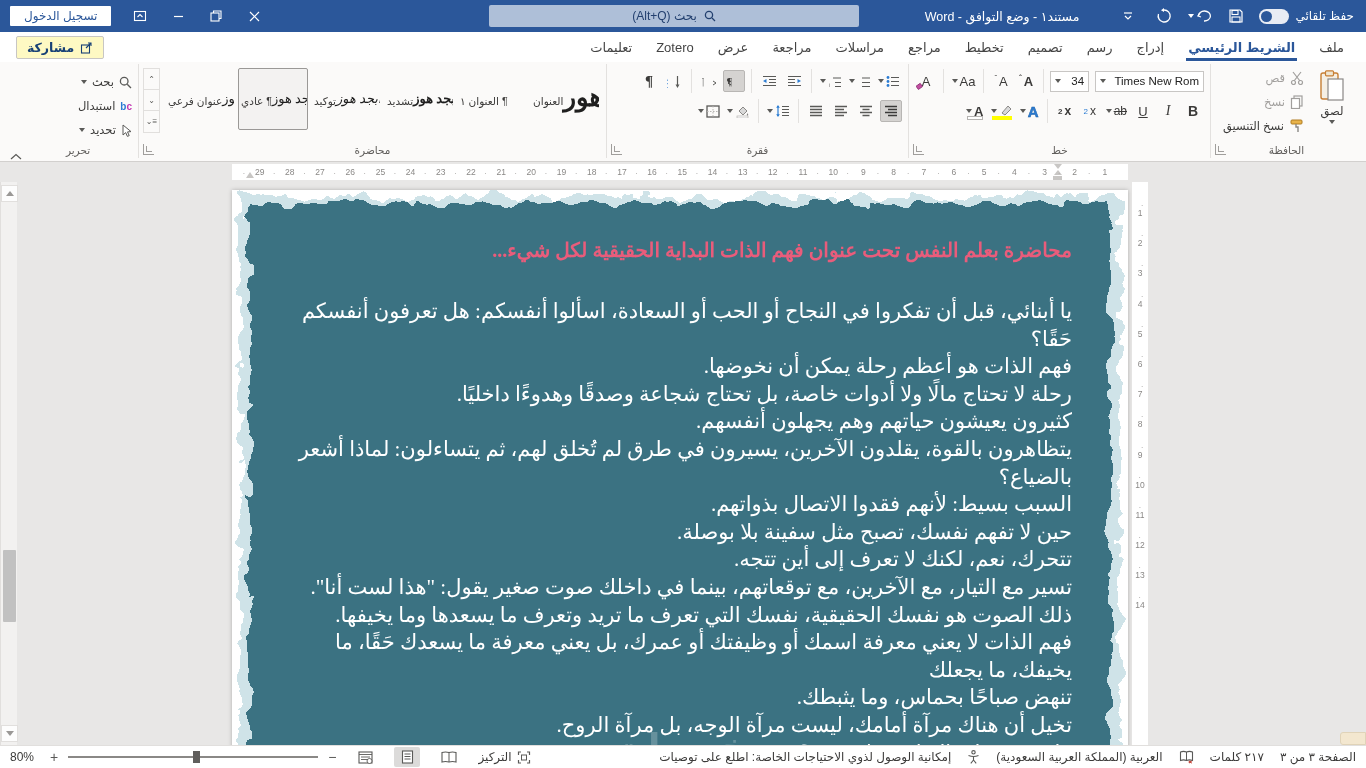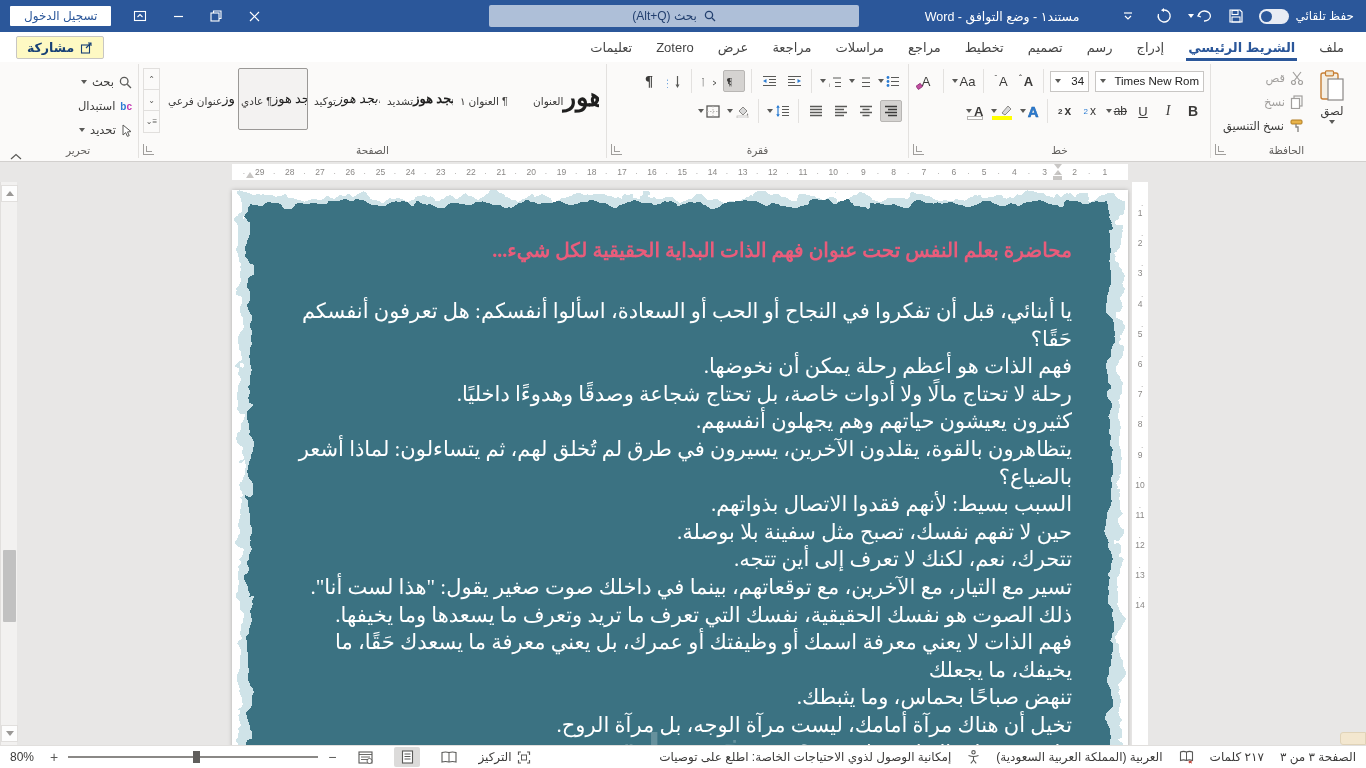--- a/index.html
+++ b/index.html
@@ -439,21 +439,21 @@
             <div class="st-sample" style="font-size: 13px;">أبجد هوز</div>
             <div class="st-label">عنوان فرعي</div>
           </div>
         </div>
       <div class="st-scroll">
         <div>⌃</div>
         <div>⌄</div>
         <div style="border-bottom:none">≡⌄</div>
       </div>
     </div>
-    <div class="rg-label">الصفحة</div>
+    <div class="rg-label">محاضرة</div>
     <div class="rg-launcher"></div>
   </div>
 
   <div class="rgroup" style="width:120px;border-left:none">
     <div class="edit-col">
       <div class="edit-item">
         <svg width="13" height="13" viewBox="0 0 13 13">
             <circle cx="5.2" cy="5.2" r="3.8" fill="none" stroke="#5a5a58" stroke-width="1.3"></circle>
             <path d="M8.2 8.2 L12 12" stroke="#5a5a58" stroke-width="1.3"></path>
           </svg>

